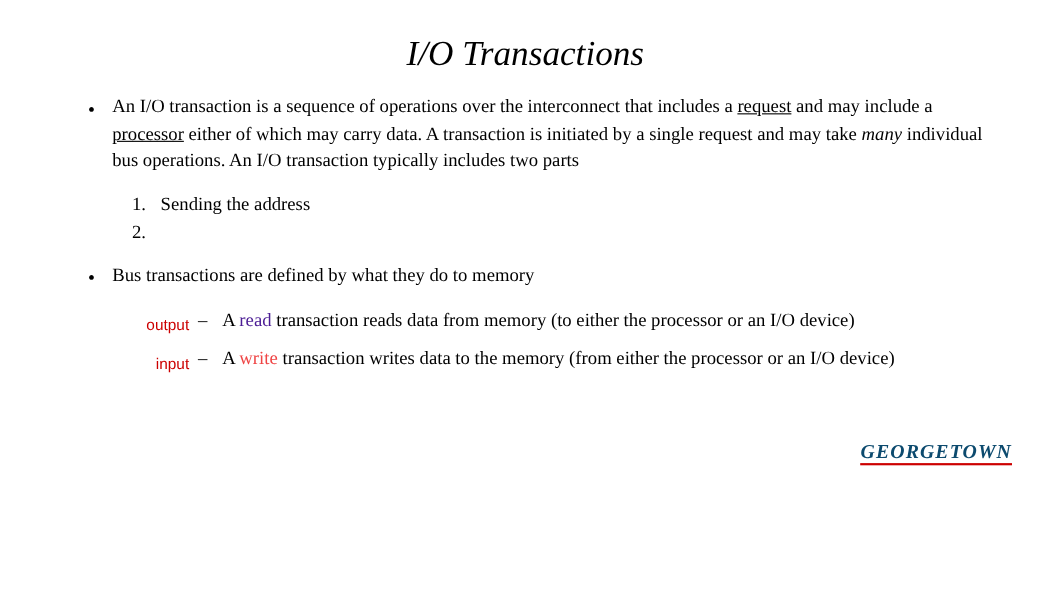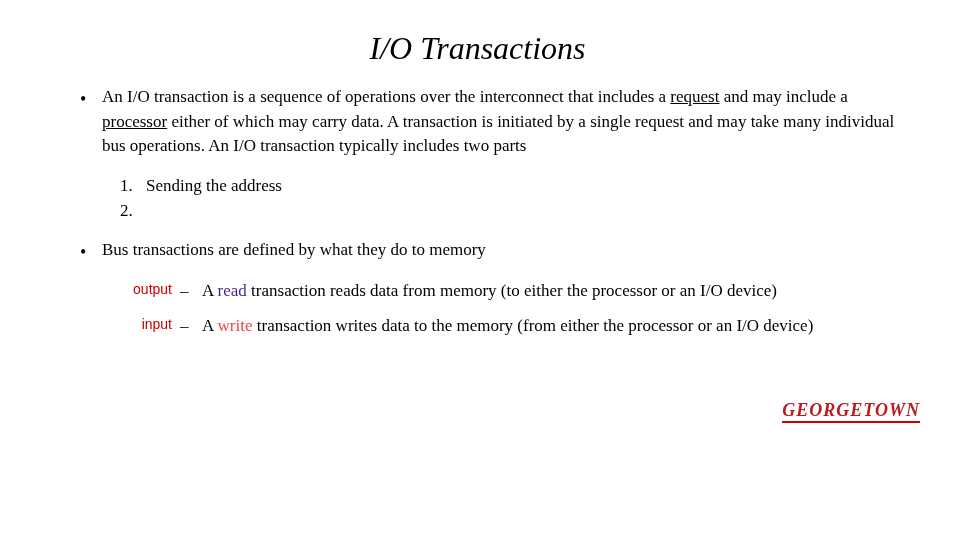--- a/index.html
+++ b/index.html
@@ -42,20 +42,21 @@
       font-size: 18px;
       margin-top: 1px;
     }
     .bullet-text {
       flex: 1;
     }
     .underline {
       text-decoration: underline;
     }
     .italic {
+      font-style: italic;
     }
     .numbered-list {
       margin-left: 60px;
       margin-bottom: 14px;
     }
     .numbered-item {
       font-size: 17px;
       color: #000000;
       line-height: 1.5;
       list-style: none;
@@ -94,34 +95,34 @@
       min-width: 60px;
       font-size: 14px;
       font-family: Arial, sans-serif;
       color: #cc0000;
       text-align: right;
       padding-right: 8px;
       padding-top: 2px;
     }
     .row-with-label {
       display: flex;
-      align-items: flex-start;
+      align-items: center;
       margin-bottom: 4px;
     }
     .georgetown-logo {
       position: absolute;
       bottom: 20px;
       right: 40px;
       text-align: right;
     }
     .logo-line1 {
       font-family: 'Times New Roman', serif;
       font-style: italic;
       font-size: 18px;
-      color: #b91c1c;
+      color: #0c4a6e;
       font-weight: bold;
       letter-spacing: 1px;
     }
     .logo-line2 {
       font-family: 'Times New Roman', serif;
       font-style: italic;
       font-size: 18px;
       color: #003087;
       font-weight: bold;
       letter-spacing: 1px;

